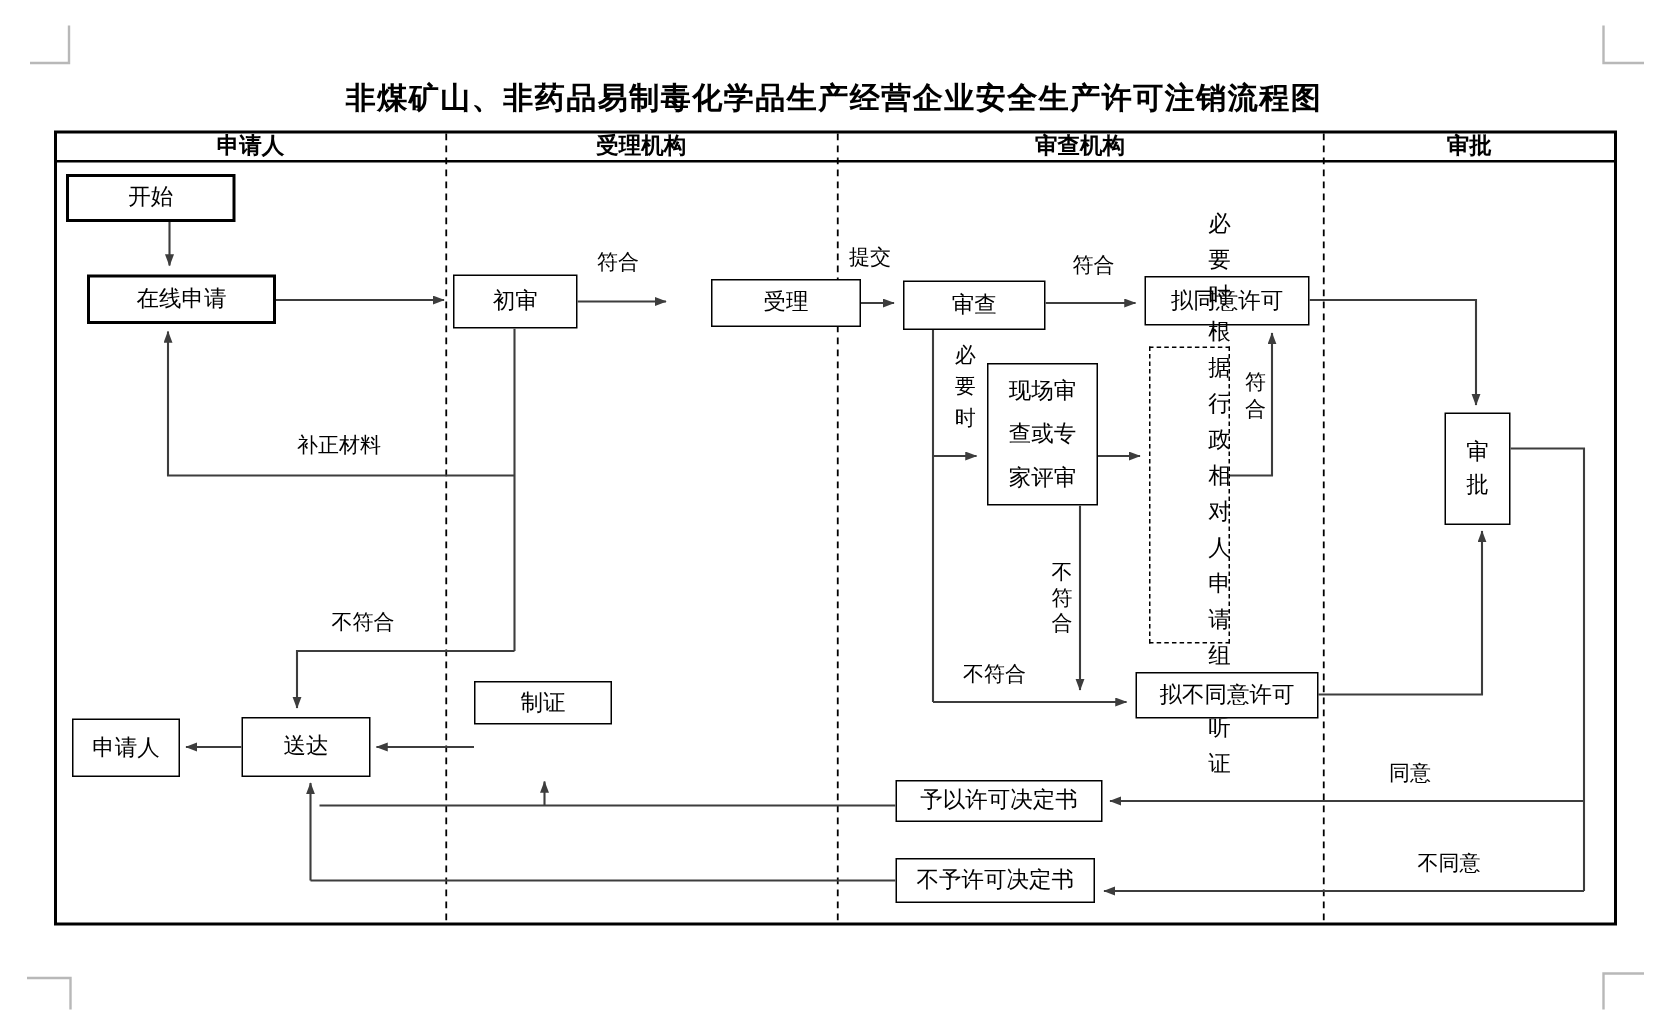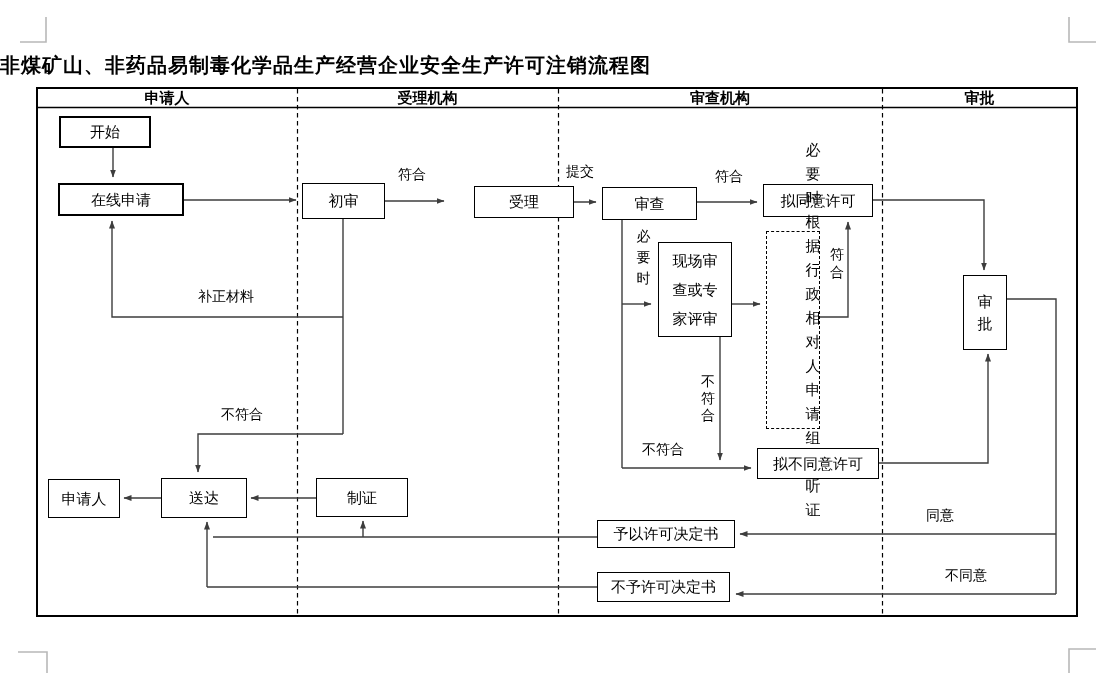--- a/index.html
+++ b/index.html
@@ -3,21 +3,21 @@
 <meta charset="utf-8">
 <style>
   html,body{margin:0;padding:0;background:#fff;}
   body{
     width:1112px;height:675px;position:relative;overflow:hidden;
     font-family:"Liberation Sans","DejaVu Sans",sans-serif;color:#000;
   }
   .abs{position:absolute;box-sizing:border-box;}
   #overlay{position:absolute;left:0;top:0;width:1112px;height:675px;}
   .title{
-    left:0;top:52px;width:1112px;text-align:left;
+    left:0;top:52px;width:1112px;text-align:center;
     font-family:"Liberation Serif","DejaVu Serif",serif;
     font-weight:bold;font-size:20px;letter-spacing:1px;
   }
   .lane-header{
     top:88px;height:19px;line-height:19px;text-align:center;
     font-weight:bold;font-size:15px;
   }
   .node{
     border:2px solid #000;background:#fff;display:flex;
     align-items:center;justify-content:center;text-align:center;
@@ -85,21 +85,21 @@
   </g>
 </svg>
 
 <div class="abs title">非煤矿山、非药品易制毒化学品生产经营企业安全生产许可注销流程图</div>
 
 <div class="abs lane-header" style="left:37px;width:260px;">申请人</div>
 <div class="abs lane-header" style="left:297px;width:261px;">受理机构</div>
 <div class="abs lane-header" style="left:558px;width:324px;">审查机构</div>
 <div class="abs lane-header" style="left:882px;width:195px;">审批</div>
 
-<div class="abs node" style="left:59px;top:116px;width:92px;height:32px;">
+<div class="abs node" style="left:44px;top:116px;width:113px;height:32px;">
     <span>开始</span>
   </div>
 <div class="abs node" style="left:58px;top:183px;width:126px;height:33px;">
     <span>在线申请</span>
   </div>
 <div class="abs node thin" style="left:302px;top:183px;width:83px;height:36px;">
     <span>初审</span>
   </div>
 <div class="abs node thin" style="left:450px;top:186px;width:100px;height:32px;margin-left:24px;">
     <span>受理</span>
@@ -121,21 +121,21 @@
   </div>
 <div class="abs node thin" style="left:757px;top:448px;width:122px;height:31px;">
     <span>拟不同意许可</span>
   </div>
 <div class="abs node thin" style="left:597px;top:520px;width:138px;height:28px;">
     <span>予以许可决定书</span>
   </div>
 <div class="abs node thin" style="left:597px;top:572px;width:133px;height:30px;">
     <span>不予许可决定书</span>
   </div>
-<div class="abs node thin" style="left:316px;top:478px;width:92px;height:39px;">
+<div class="abs node thin" style="left:316px;top:454px;width:92px;height:29px;">
     <span>制证</span>
   </div>
 <div class="abs node thin" style="left:161px;top:478px;width:86px;height:40px;">
     <span>送达</span>
   </div>
 <div class="abs node thin" style="left:48px;top:479px;width:72px;height:39px;">
     <span>申请人</span>
   </div>
 
 <div class="abs edge-label" style="left:382px;top:166px;width:60px;">符合</div>

